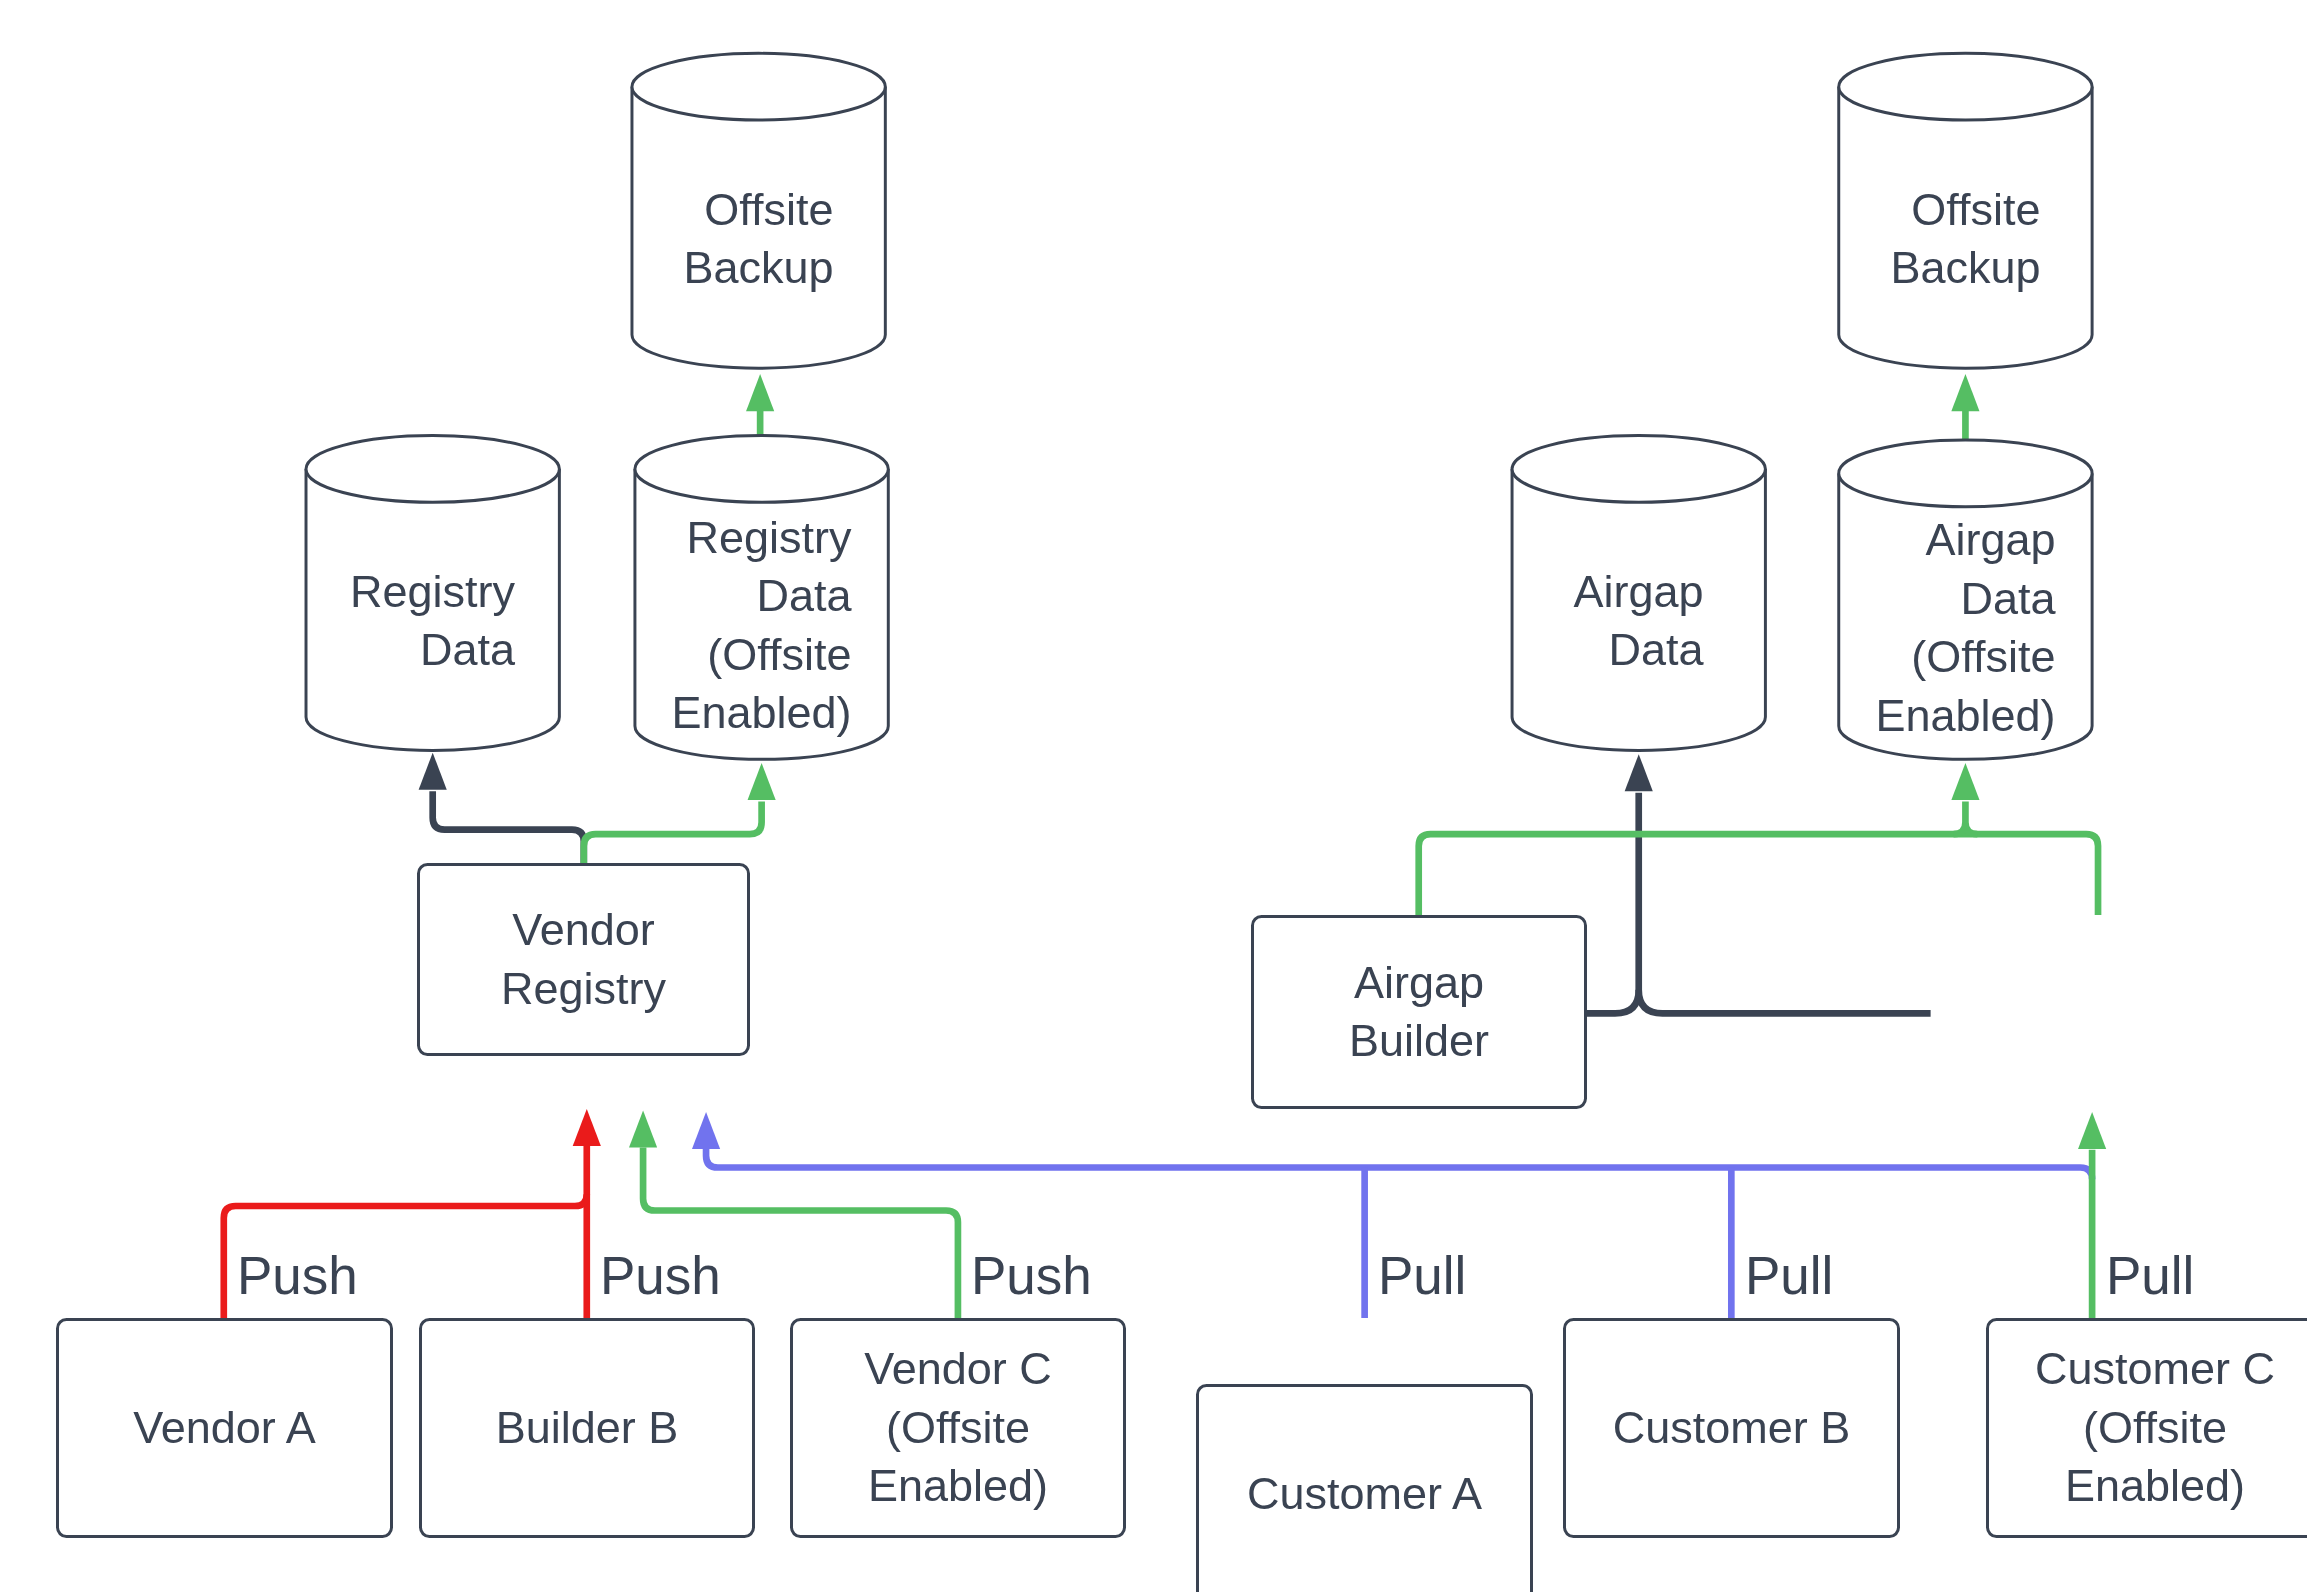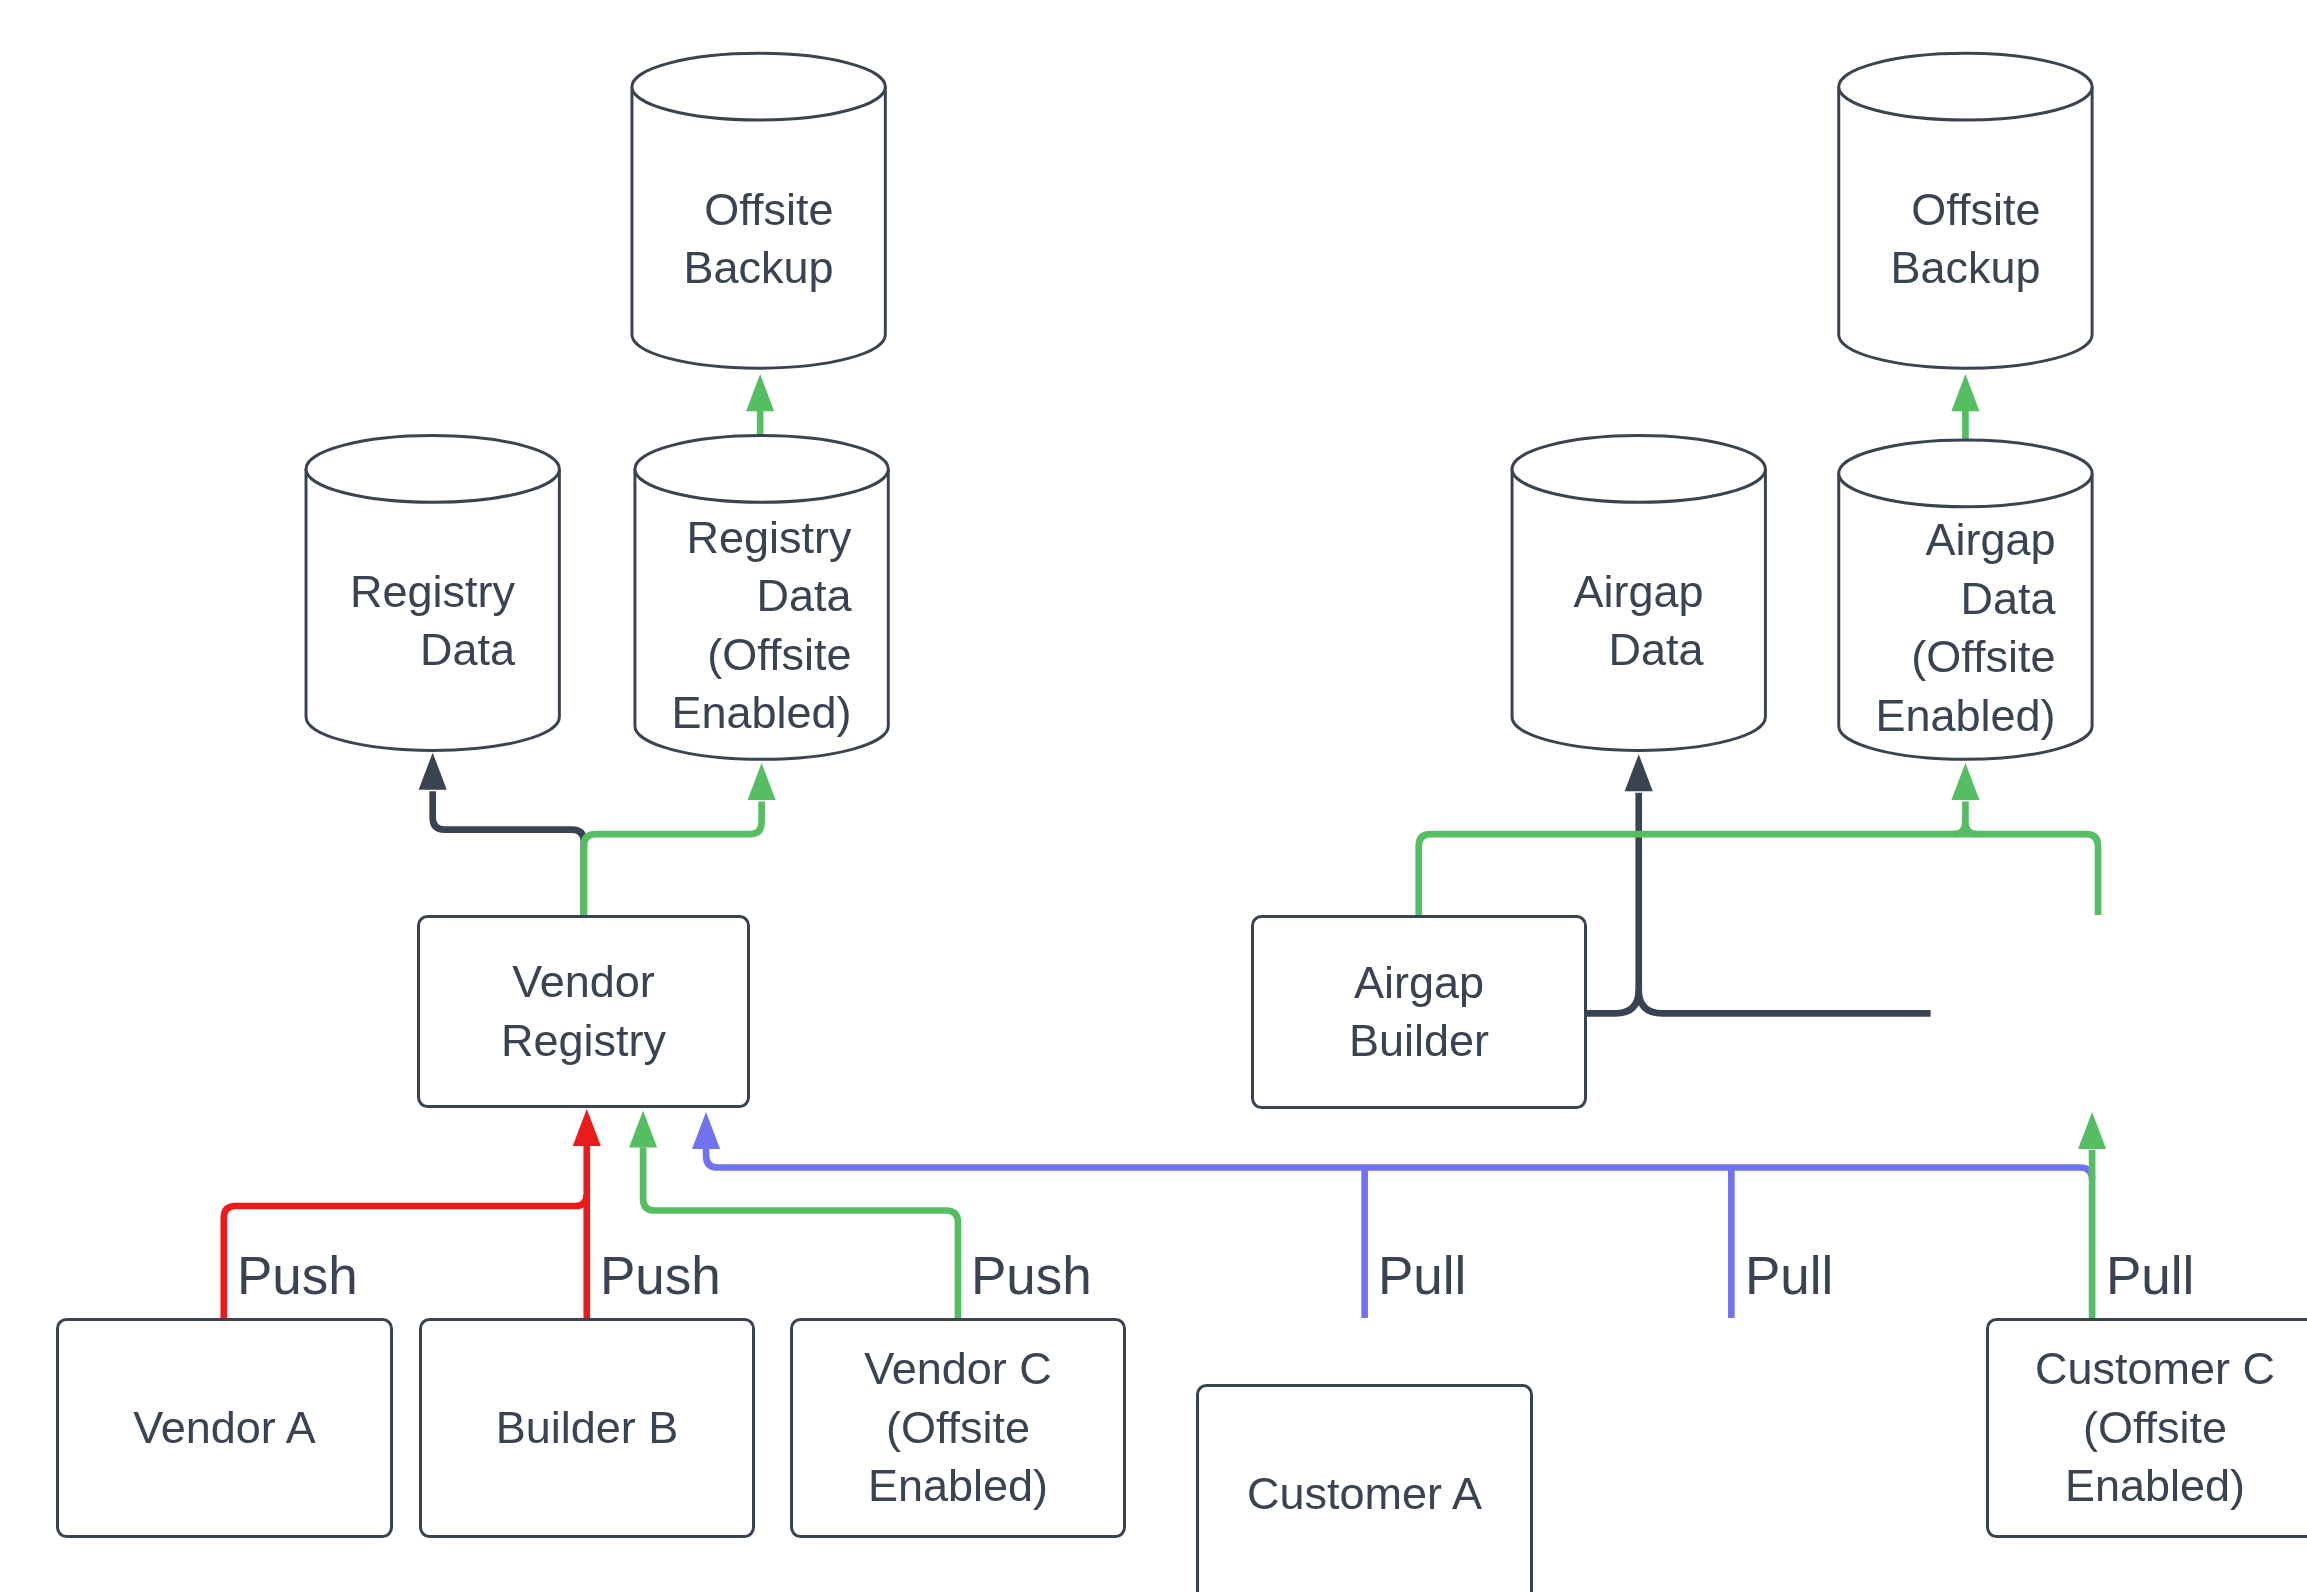--- a/index.html
+++ b/index.html
@@ -141,32 +141,33 @@
 Enabled)</div>
   <div class="cyl-label" style="left:1519px; top:499px; width:239px; height:244px;">Airgap
 Data</div>
   <div class="cyl-label" style="left:1846px; top:504px; width:239px; height:248px;">Airgap
 Data
 (Offsite
 Enabled)</div>
   <div class="cyl-label" style="left:1846px; top:117px; width:239px; height:244px;">Offsite
 Backup</div>
 
-  <div class="box" style="left:417px; top:915px; width:333px; height:193px;">Vendor
+  <div class="box" style="left:417px; top:863px; width:333px; height:193px;">Vendor
 Registry</div>
   <div class="box" style="left:1251px; top:915px; width:336px; height:194px;">Airgap
 Builder</div>
 
   <div class="box" style="left:56px; top:1318px; width:337px; height:220px;">Vendor A</div>
   <div class="box" style="left:419px; top:1318px; width:336px; height:220px;">Builder B</div>
   <div class="box" style="left:790px; top:1318px; width:336px; height:220px;">Vendor C
 (Offsite
 Enabled)</div>
 
   <div class="box" style="left:1196px; top:1384px; width:337px; height:220px;">Customer A</div>
+  <div class="box" style="left:1563px; top:1318px; width:337px; height:220px;">Customer B</div>
   <div class="box" style="left:1986px; top:1318px; width:338px; height:220px;">Customer C
 (Offsite
 Enabled)</div>
 
   <div class="edge-label" style="left:237px; top:1246px;">Push</div>
   <div class="edge-label" style="left:600px; top:1246px;">Push</div>
   <div class="edge-label" style="left:971px; top:1246px;">Push</div>
   <div class="edge-label" style="left:1378px; top:1246px;">Pull</div>
   <div class="edge-label" style="left:1745px; top:1246px;">Pull</div>
   <div class="edge-label" style="left:2106px; top:1246px;">Pull</div>

